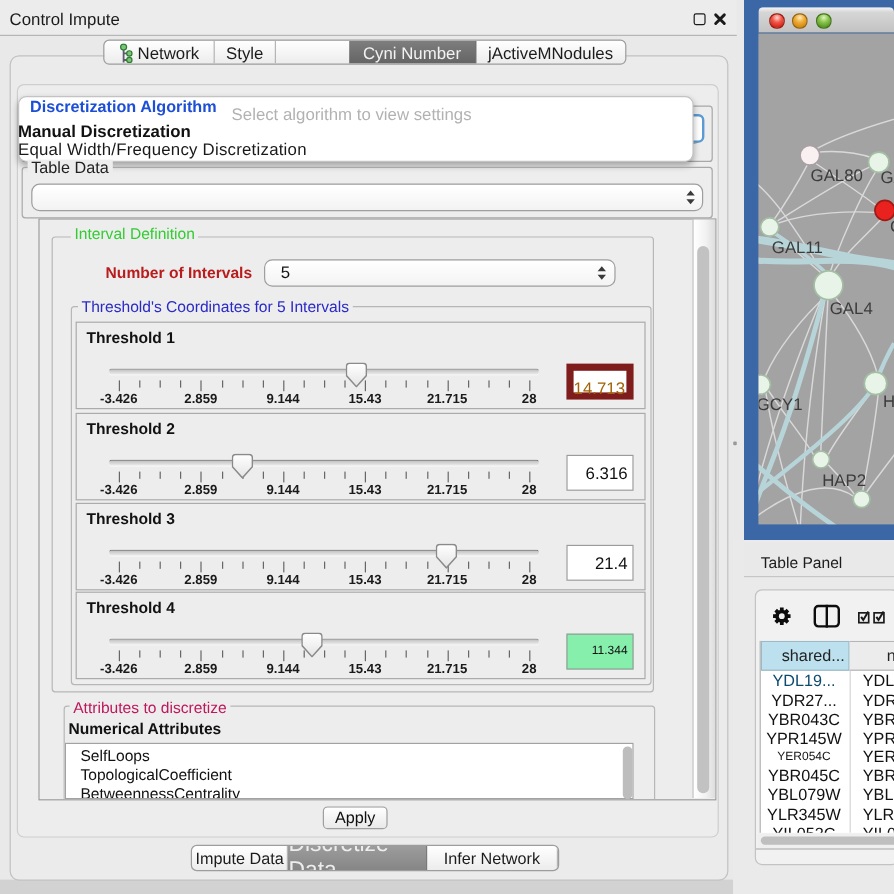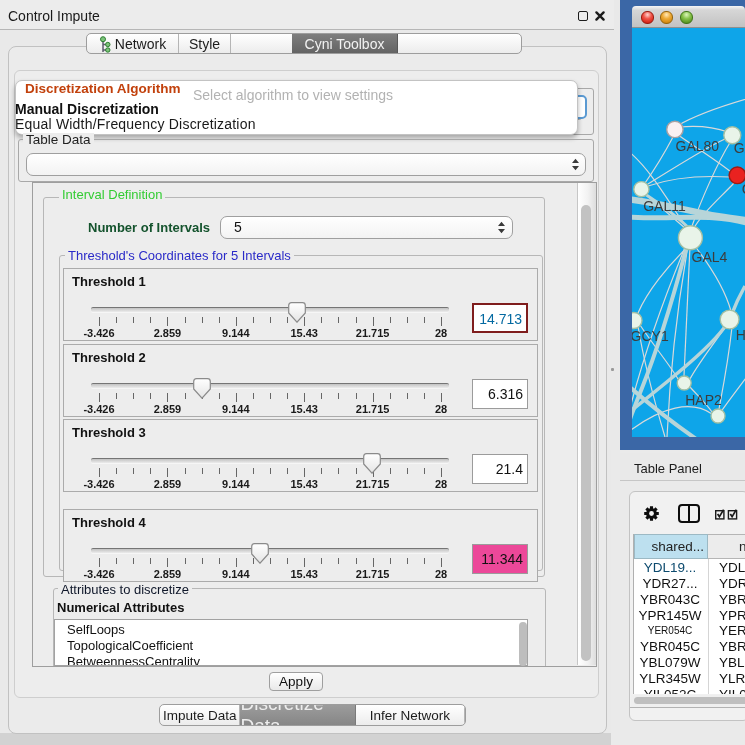--- a/index.html
+++ b/index.html
@@ -28,46 +28,47 @@
 <div class="a" style="left:86px;top:33px;width:436px;height:21px;background:linear-gradient(#ffffff,#ececec);border:1px solid #9d9d9d;border-radius:5px;display:flex;box-sizing:border-box;overflow:hidden;">
   <div class="tseg" style="width:92px;">
     <svg width="12" height="17" viewBox="0 0 12 17" style="margin-right:4px;margin-top:1px;">
       <path d="M4 4 L4 16 M4 8.5 L8.6 8.5 M4 14 L8.6 14" stroke="#5c5c6e" stroke-width="1.5" fill="none"></path>
       <circle cx="4" cy="3.2" r="2.5" fill="#7cc47a" stroke="#2e7d32" stroke-width="1"></circle>
       <circle cx="8.8" cy="8.5" r="2.2" fill="#7cc47a" stroke="#2e7d32" stroke-width="1"></circle>
       <circle cx="8.8" cy="14" r="2.2" fill="#7cc47a" stroke="#2e7d32" stroke-width="1"></circle>
     </svg>Network</div>
   <div class="tseg" style="width:52px;">Style</div>
   <div class="tseg" style="width:61px;margin-top:24px;">Select</div>
-  <div class="tseg tsel" style="width:106px;">Cyni Toolbox</div>
+  <div class="tseg tsel" style="width:106px;">Cyni Number</div>
+  <div class="tseg" style="width:125px;border-right:none;">jActiveMNodules</div>
 </div>
 
 <div class="gb" style="left:18px;top:88px;width:574px;height:45px;"></div>
 <div class="combo" style="left:24px;top:96px;width:559px;height:22px;"></div>
 <div class="a" style="left:567px;top:95px;width:20px;height:24px;border:2px solid #5b9ad2;border-radius:5px;background:#fff;box-sizing:border-box;"></div>
 
 <div class="a" style="left:15px;top:80px;width:563px;height:55px;background:#ffffff;border:1px solid #c3c3c3;border-radius:7px;box-shadow:0 3px 5px rgba(0,0,0,0.3);box-sizing:border-box;"></div>
-<div class="a" style="left:25px;top:81px;font-size:13.5px;font-weight:bold;color:#c2410c;">Discretization Algorithm</div>
+<div class="a" style="left:25px;top:81px;font-size:13.5px;font-weight:bold;color:#1d4ed8;">Discretization Algorithm</div>
 <div class="a" style="left:193px;top:87px;font-size:14px;color:#b2b2b2;">Select algorithm to view settings</div>
 <div class="a" style="left:15px;top:101px;font-size:14px;font-weight:bold;color:#111;">Manual Discretization</div>
 <div class="a" style="left:15px;top:116px;font-size:14px;color:#191919;letter-spacing:0.2px;">Equal Width/Frequency Discretization</div>
 
 <div class="gb" style="left:18px;top:139px;width:574px;height:41px;"></div>
 <div class="gt" style="left:23px;top:133px;color:#222;background:#ededed;font-size:13.5px;">Table Data</div>
 <div class="combo" style="left:26px;top:153px;width:558px;height:21px;">
   <svg class="a" style="right:5px;top:3px;" width="9" height="15" viewBox="0 0 9 15">
       <path d="M1 6 L8 6 L4.5 1.8 Z M1 9 L8 9 L4.5 13.2 Z" fill="#3a3a3a"></path>
     </svg>
 </div>
 
 <div class="a" id="bigpanel" style="left:32px;top:182px;width:565px;height:485px;background:#ededed;border:1px solid #9e9e9e;box-sizing:border-box;overflow:hidden;">
 
   <div class="gb" style="left:10px;top:14px;width:500px;height:378px;border-color:#b7b7b7;"></div>
   <div class="gt" style="left:26px;top:5px;color:#33cc33;background:#ededed;">Interval Definition</div>
-  <div class="a" style="left:55px;top:37px;font-size:13px;font-weight:bold;color:#14532d;">Number of Intervals</div>
+  <div class="a" style="left:55px;top:37px;font-size:13px;font-weight:bold;color:#b91c1c;">Number of Intervals</div>
   <div class="combo" style="left:187px;top:33px;width:291px;height:21px;">
     <div class="a" style="left:13px;top:2px;">5</div>
     <svg class="a" style="right:6px;top:3px;" width="9" height="15" viewBox="0 0 9 15">
         <path d="M1 6 L8 6 L4.5 1.8 Z M1 9 L8 9 L4.5 13.2 Z" fill="#3a3a3a"></path>
       </svg>
   </div>
 
   <div class="gb" style="left:26px;top:72px;width:482px;height:314px;border-color:#b7b7b7;"></div>
   <div class="gt" style="left:32px;top:66px;color:#2a2ac8;background:#ededed;">Threshold's Coordinates for 5 Intervals</div>
 
@@ -104,21 +105,21 @@
         <div class="a" style="left:347.0px;top:58px;width:60px;text-align:center;font-size:11px;font-weight:bold;color:#1a1a1a;">28</div>
         <svg class="a" style="left:224px;top:33px;" width="18" height="21" viewBox="0 0 18 21">
           <path d="M3.5 0.7 L14.5 0.7 Q17.3 0.7 17.3 3.5 L17.3 11 L9 20.2 L0.7 11 L0.7 3.5 Q0.7 0.7 3.5 0.7 Z" fill="url(#tg0)" stroke="#8a8a8a" stroke-width="1.2"></path>
           <defs>
             <linearGradient id="tg0" x1="0" y1="0" x2="0" y2="1">
               <stop offset="0" stop-color="#ffffff"></stop>
               <stop offset="1" stop-color="#e4e4e4"></stop>
             </linearGradient>
           </defs>
         </svg>
-        <div class="a" style="left:408px;top:34px;width:56px;height:30px;background:#fff;border:2px solid #7f1d1d;box-sizing:border-box;font-size:14px;color:#0369a1;text-align:right;line-height:28px;padding-right:4px;">14.713</div>
+        <div class="a" style="left:408px;top:34px;width:56px;height:30px;background:#fff;border:6px solid #7f1d1d;box-sizing:border-box;font-size:14px;color:#a16207;text-align:right;line-height:28px;padding-right:4px;">14.713</div>
       </div>
       <div class="a" style="left:30px;top:161px;width:475px;height:73px;background:#ededed;border:1px solid #ababab;box-sizing:border-box;">
         <div class="a" style="left:8px;top:5px;font-size:13px;font-weight:bold;color:#111;">Threshold 2</div>
         <div class="a" style="left:27px;top:38px;width:358px;height:4px;border-radius:2px;background:linear-gradient(#c2c2c2,#ececec);border-top:1.5px solid #757575;box-shadow:0 1px 0 #f6f6f6;"></div>
         <div class="a" style="left:35.0px;top:48px;width:1px;height:9px;background:#666;"></div>
         <div class="a" style="left:52.1px;top:48px;width:1px;height:6px;background:#666;"></div>
         <div class="a" style="left:69.2px;top:48px;width:1px;height:6px;background:#666;"></div>
         <div class="a" style="left:86.3px;top:48px;width:1px;height:6px;background:#666;"></div>
         <div class="a" style="left:103.4px;top:48px;width:1px;height:9px;background:#666;"></div>
         <div class="a" style="left:120.5px;top:48px;width:1px;height:6px;background:#666;"></div>
@@ -188,21 +189,21 @@
           <path d="M3.5 0.7 L14.5 0.7 Q17.3 0.7 17.3 3.5 L17.3 11 L9 20.2 L0.7 11 L0.7 3.5 Q0.7 0.7 3.5 0.7 Z" fill="url(#tg2)" stroke="#8a8a8a" stroke-width="1.2"></path>
           <defs>
             <linearGradient id="tg2" x1="0" y1="0" x2="0" y2="1">
               <stop offset="0" stop-color="#ffffff"></stop>
               <stop offset="1" stop-color="#e4e4e4"></stop>
             </linearGradient>
           </defs>
         </svg>
         <div class="a" style="left:408px;top:34px;width:56px;height:30px;background:#fff;border:1px solid #9b9b9b;box-sizing:border-box;font-size:14px;color:#111;text-align:right;line-height:28px;padding-right:4px;">21.4</div>
       </div>
-      <div class="a" style="left:30px;top:326px;width:475px;height:73px;background:#ededed;border:1px solid #ababab;box-sizing:border-box;padding-left:48px;">
+      <div class="a" style="left:30px;top:310px;width:475px;height:73px;background:#ededed;border:1px solid #ababab;box-sizing:border-box;padding-left:48px;">
         <div class="a" style="left:8px;top:5px;font-size:13px;font-weight:bold;color:#111;">Threshold 4</div>
         <div class="a" style="left:27px;top:38px;width:358px;height:4px;border-radius:2px;background:linear-gradient(#c2c2c2,#ececec);border-top:1.5px solid #757575;box-shadow:0 1px 0 #f6f6f6;"></div>
         <div class="a" style="left:35.0px;top:48px;width:1px;height:9px;background:#666;"></div>
         <div class="a" style="left:52.1px;top:48px;width:1px;height:6px;background:#666;"></div>
         <div class="a" style="left:69.2px;top:48px;width:1px;height:6px;background:#666;"></div>
         <div class="a" style="left:86.3px;top:48px;width:1px;height:6px;background:#666;"></div>
         <div class="a" style="left:103.4px;top:48px;width:1px;height:9px;background:#666;"></div>
         <div class="a" style="left:120.5px;top:48px;width:1px;height:6px;background:#666;"></div>
         <div class="a" style="left:137.6px;top:48px;width:1px;height:6px;background:#666;"></div>
         <div class="a" style="left:154.7px;top:48px;width:1px;height:6px;background:#666;"></div>
@@ -227,26 +228,26 @@
         <div class="a" style="left:347.0px;top:58px;width:60px;text-align:center;font-size:11px;font-weight:bold;color:#1a1a1a;">28</div>
         <svg class="a" style="left:187px;top:33px;" width="18" height="21" viewBox="0 0 18 21">
           <path d="M3.5 0.7 L14.5 0.7 Q17.3 0.7 17.3 3.5 L17.3 11 L9 20.2 L0.7 11 L0.7 3.5 Q0.7 0.7 3.5 0.7 Z" fill="url(#tg3)" stroke="#8a8a8a" stroke-width="1.2"></path>
           <defs>
             <linearGradient id="tg3" x1="0" y1="0" x2="0" y2="1">
               <stop offset="0" stop-color="#ffffff"></stop>
               <stop offset="1" stop-color="#e4e4e4"></stop>
             </linearGradient>
           </defs>
         </svg>
-        <div class="a" style="left:408px;top:34px;width:56px;height:30px;background:#ec4899;border:1px solid #9b9b9b;box-sizing:border-box;font-size:14px;color:#111;text-align:right;line-height:28px;padding-right:4px;">11.344</div>
+        <div class="a" style="left:408px;top:34px;width:56px;height:30px;background:#86efac;border:1px solid #9b9b9b;box-sizing:border-box;font-size:10px;color:#111;text-align:right;line-height:28px;padding-right:4px;">11.344</div>
       </div>
     </div>
 
   <div class="gb" style="left:20px;top:405px;width:491px;height:90px;border-color:#b7b7b7;"></div>
-  <div class="gt" style="left:25px;top:400px;color:#0f172a;background:#ededed;">Attributes to discretize</div>
+  <div class="gt" style="left:25px;top:400px;color:#be185d;background:#ededed;">Attributes to discretize</div>
   <div class="a" style="left:24px;top:417px;font-size:13px;font-weight:bold;color:#111;">Numerical Attributes</div>
   <div class="a" style="left:21px;top:436px;width:474px;height:47px;background:#fff;border:1px solid #a2a2a2;font-size:13px;color:#111;box-sizing:border-box;overflow:hidden;">
     <div style="padding:2px 0 0 12px;line-height:15.9px;">SelfLoops<br>TopologicalCoefficient<br>BetweennessCentrality</div>
   </div>
   <div class="a" style="left:486px;top:439px;width:8px;height:44px;background:#bdbdbd;border-radius:4px;"></div>
 </div>
 
 <div class="a" style="left:577px;top:183px;width:19px;height:482px;background:linear-gradient(90deg,#ffffff,#f2f2f2 55%,#dddddd);border-left:1px solid #c6c6c6;box-sizing:border-box;"></div>
 <div class="a" style="left:581px;top:205px;width:10px;height:456px;background:#c2c2c2;border-radius:5px;"></div>
 
@@ -258,21 +259,21 @@
   <div class="tseg" style="width:110px;font-size:13.5px;">Infer Network</div>
 </div>
 
 <div class="a" style="left:611px;top:368px;width:3px;height:3px;background:#999;border-radius:1px;"></div>
 
 <div class="a" style="left:620px;top:0;width:125px;height:450px;background:#3b67a6;"></div>
 <div class="a" style="left:632px;top:6px;width:113px;height:22px;background:linear-gradient(#f6f6f6,#d6d6d6 20%,#c2c2c2);border-bottom:1px solid #8f8f8f;box-sizing:border-box;border-radius:4px 4px 0 0;"></div>
 <div class="a" style="left:641px;top:11px;width:11px;height:11px;border-radius:6px;background:radial-gradient(circle at 50% 25%,#ffd3cf 0%,#f0564a 40%,#da2b1d 75%,#ae1a0c 100%);border:0.5px solid #991d12;"></div>
 <div class="a" style="left:660px;top:11px;width:11px;height:11px;border-radius:6px;background:radial-gradient(circle at 50% 25%,#ffe9b8 0%,#eeac3a 40%,#d78d14 75%,#a96f0e 100%);border:0.5px solid #96650e;"></div>
 <div class="a" style="left:680px;top:11px;width:11px;height:11px;border-radius:6px;background:radial-gradient(circle at 50% 25%,#dcf5bb 0%,#8ac44e 40%,#5f9c26 75%,#46791a 100%);border:0.5px solid #42751b;"></div>
-<div class="a" style="left:632px;top:28px;width:113px;height:409px;background:#0ea5e9;overflow:hidden;" id="netcanvas">
+<div class="a" style="left:632px;top:28px;width:113px;height:409px;background:#a3a3a3;overflow:hidden;" id="netcanvas">
 <svg width="113" height="409" viewBox="0 0 113 409">
   <g fill="none" stroke="#d9d9d9" stroke-width="1.2">
     <path d="M118,70 C 90,78 62,88 45,98"></path>
     <path d="M41,109 C 30,130 18,148 11,158"></path>
     <path d="M47,99 C 68,97 85,100 96,104"></path>
     <path d="M46,107 C 65,120 88,135 99,144"></path>
     <path d="M99,113 C 85,135 68,175 60,198"></path>
     <path d="M102,155 C 88,170 70,185 62,200"></path>
     <path d="M16,158 C 45,148 80,148 98,149"></path>
     <path d="M16,156 C 45,138 75,119 93,111"></path>

